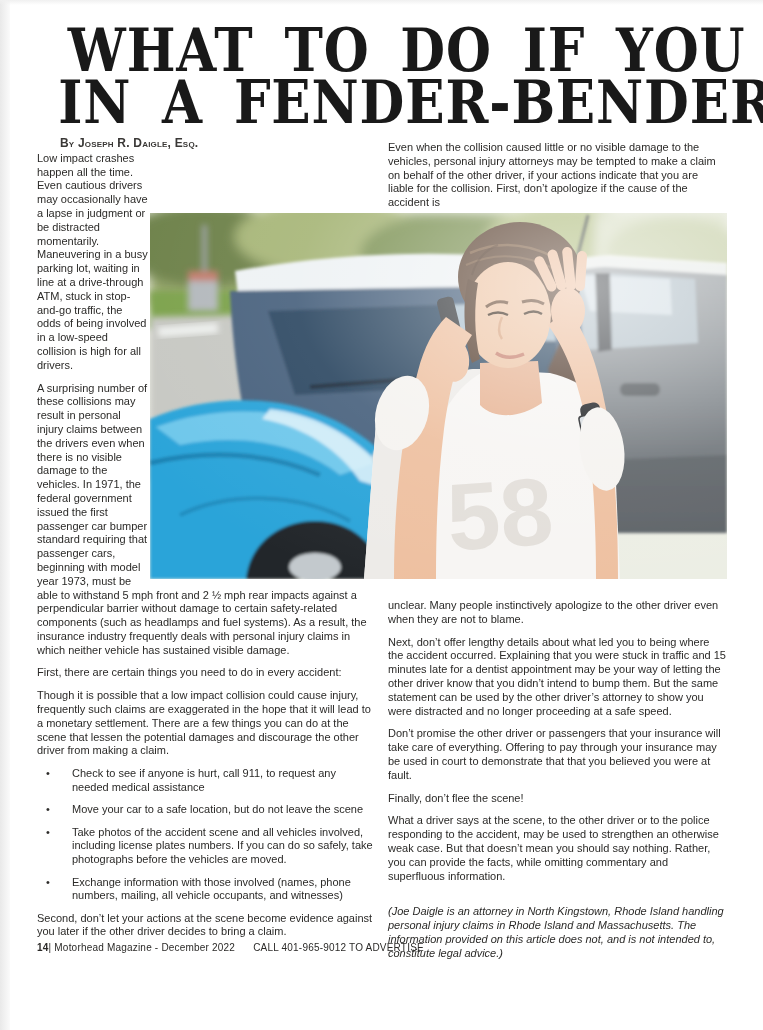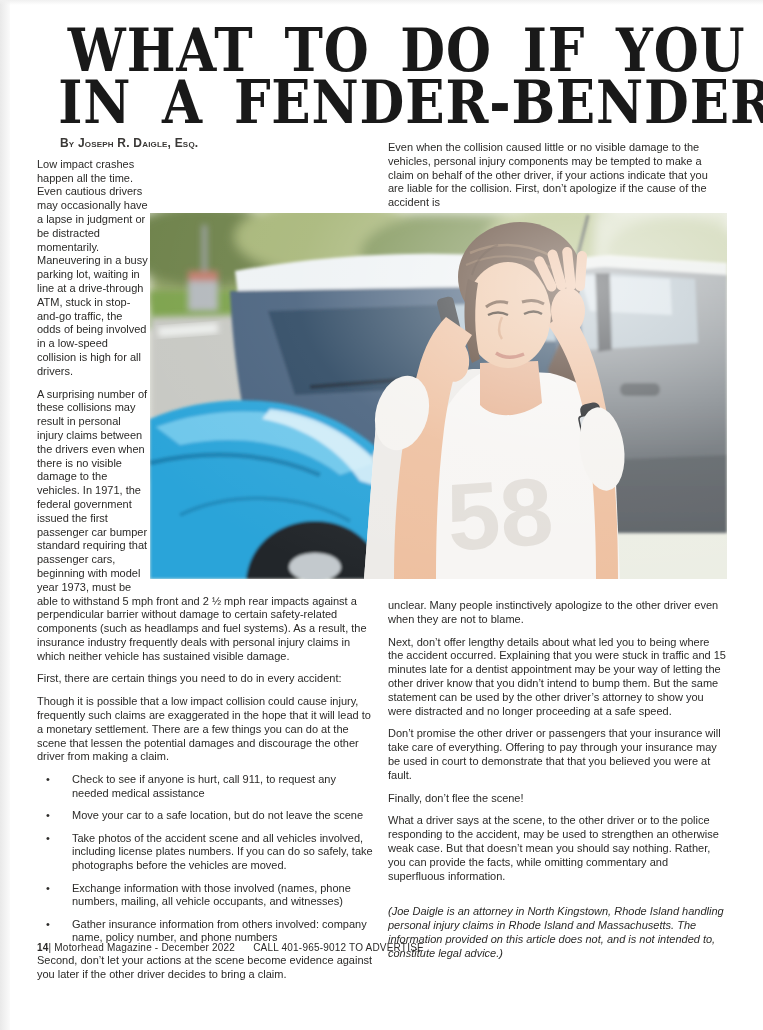--- a/index.html
+++ b/index.html
@@ -47,21 +47,21 @@
     margin-top: 9px;
   }
   .col { width: 338px; flex: 0 0 338px; font-size: 11px; line-height: 13.8px; }
   .col-right { padding-top: 4px; }
   .byline {
     font-weight: 700;
     font-variant: small-caps;
     font-size: 12px;
     letter-spacing: 0.2px;
     color: #3a3836;
-    margin: 0 0 7px 0;
+    margin: 0 0 1px 0;
     padding-left: 23px;
   }
   p { margin: 0 0 9px 0; }
   .photo-float-spacer { float: right; width: 227px; height: 396px; margin-top: 35px; }
   .photo-block-spacer { height: 380px; }
   ul.checklist { list-style: none; margin: 0 0 1px 0; padding: 0; }
   ul.checklist li {
     position: relative;
     padding-left: 35px;
     margin: 0 0 8.5px 0;
@@ -117,28 +117,27 @@
         <div class="photo-float-spacer"></div>
         <p>Low impact crashes happen all the time. Even cautious drivers may occasionally have a lapse in judgment or be distracted momentarily. Maneuvering in a busy parking lot, waiting in line at a drive-through ATM, stuck in stop-and-go traffic, the odds of being involved in a low-speed collision is high for all drivers.</p>
         <p>A surprising number of these collisions may result in personal injury claims between the drivers even when there is no visible damage to the vehicles. In 1971, the federal government issued the first passenger car bumper standard requiring that passenger cars, beginning with model year 1973, must be able to withstand 5 mph front and 2 ½ mph rear impacts against a perpendicular barrier without damage to certain safety-related components (such as headlamps and fuel systems). As a result, the insurance industry frequently deals with personal injury claims in which neither vehicle has sustained visible damage.</p>
         <p>First, there are certain things you need to do in every accident:</p>
         <p>Though it is possible that a low impact collision could cause injury, frequently such claims are exaggerated in the hope that it will lead to a monetary settlement. There are a few things you can do at the scene that lessen the potential damages and discourage the other driver from making a claim.</p>
         <ul class="checklist">
           <li>Check to see if anyone is hurt, call 911, to request any needed medical assistance</li>
           <li>Move your car to a safe location, but do not leave the scene</li>
           <li>Take photos of the accident scene and all vehicles involved, including license plates numbers. If you can do so safely, take photographs before the vehicles are moved.</li>
           <li>Exchange information with those involved (names, phone numbers, mailing, all vehicle occupants, and witnesses)</li>
-          <li>Gather insurance information from others involved: company name, policy number, and phone numbers</li>
         </ul>
         <p>Second, don’t let your actions at the scene become evidence against you later if the other driver decides to bring a claim.</p>
       </div>
     </div>
 
     <div class="col col-right">
-      <p>Even when the collision caused little or no visible damage to the vehicles, personal injury components may be tempted to make a claim on behalf of the other driver, if your actions indicate that you are liable for the collision. First, don’t apologize if the cause of the accident is</p>
+      <p>Even when the collision caused little or no visible damage to the vehicles, personal injury attorneys may be tempted to make a claim on behalf of the other driver, if your actions indicate that you are liable for the collision. First, don’t apologize if the cause of the accident is</p>
       <div class="photo-block-spacer"></div>
       <p>unclear. Many people instinctively apologize to the other driver even when they are not to blame.</p>
       <p>Next, don’t offer lengthy details about what led you to being where the accident occurred. Explaining that you were stuck in traffic and 15 minutes late for a dentist appointment may be your way of letting the other driver know that you didn’t intend to bump them. But the same statement can be used by the other driver’s attorney to show you were distracted and no longer proceeding at a safe speed.</p>
       <p>Don’t promise the other driver or passengers that your insurance will take care of everything. Offering to pay through your insurance may be used in court to demonstrate that that you believed you were at fault.</p>
       <p>Finally, don’t flee the scene!</p>
       <p>What a driver says at the scene, to the other driver or to the police responding to the accident, may be used to strengthen an otherwise weak case.  But that doesn’t mean you should say nothing. Rather, you can provide the facts, while omitting commentary and superfluous information.</p>
       <p class="author-note">(Joe Daigle is an attorney in North Kingstown, Rhode Island handling personal injury claims in Rhode Island and Massachusetts. The information provided on this article does not, and is not intended to, constitute legal advice.)</p>
     </div>
   </div>
 

